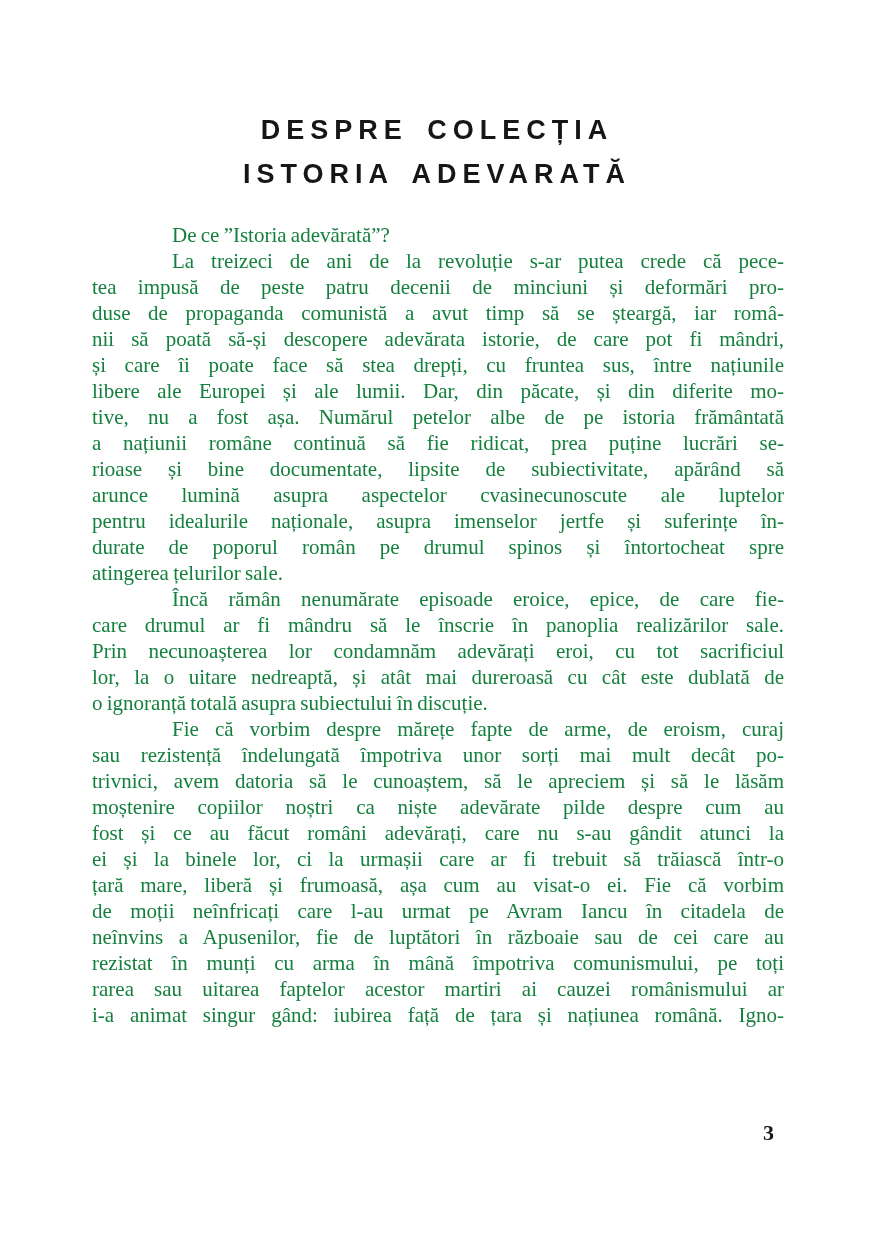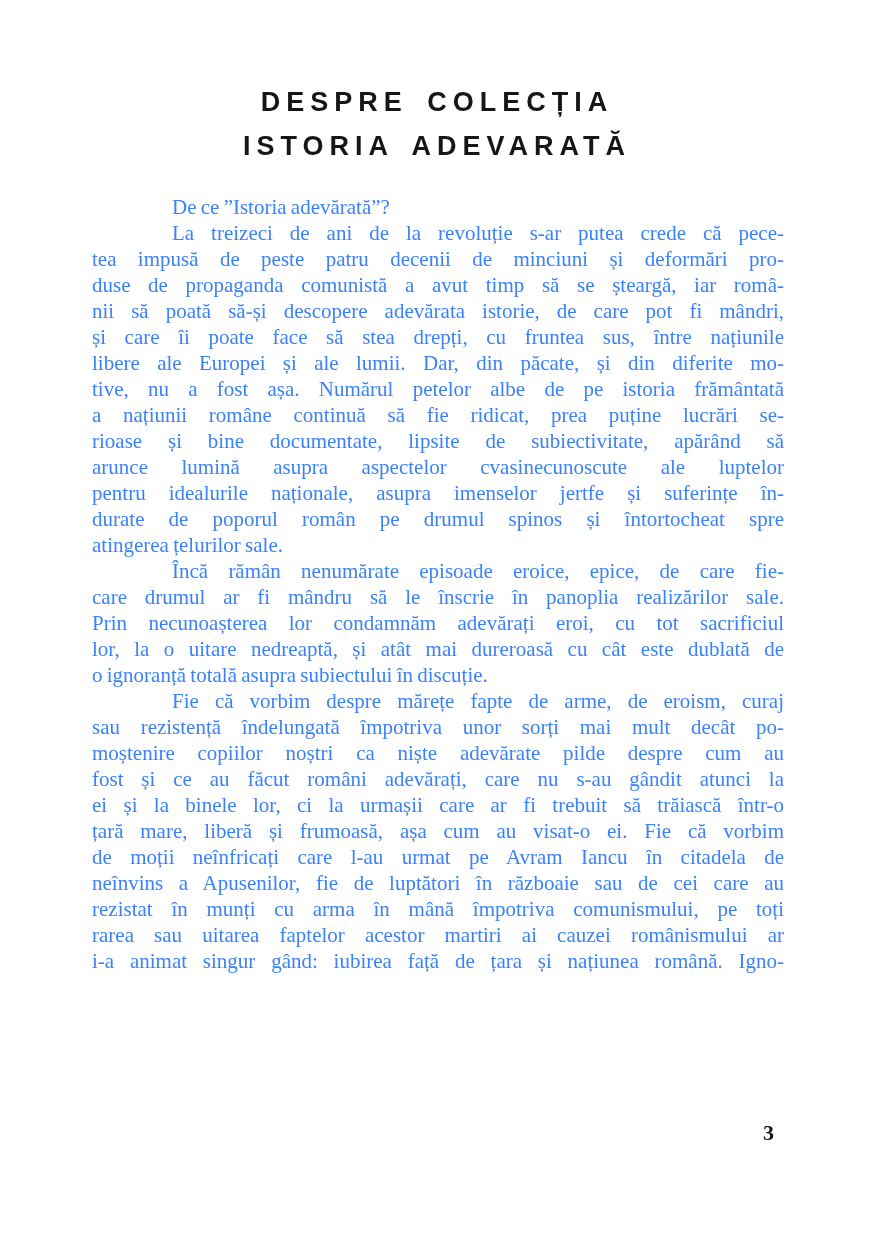--- a/index.html
+++ b/index.html
@@ -9,36 +9,36 @@
   }
   .page {
     position: relative;
     width: 874px;
     height: 1240px;
     background: #ffffff;
     overflow: hidden;
     color: #161616;
   }
   .title-block {
-    padding-top: 80px;
+    padding-top: 108px;
     text-align: center;
     font-family: "Liberation Sans", sans-serif;
     font-weight: 700;
     font-size: 27px;
     line-height: 44px;
     letter-spacing: 6px;
     word-spacing: 6px;
     color: #161616;
   }
   .body-text {
     margin: 26px 90px 0 92px;
     font-family: "Liberation Serif", serif;
     font-size: 21px;
     line-height: 26px;
-    color: #3b82f6;
+    color: #15803d;
   }
   .line {
     height: 26px;
     overflow: hidden;
     text-align: justify;
     text-align-last: justify;
     word-spacing: -1px;
     white-space: nowrap;
   }
   .line.stretch {
@@ -86,20 +86,21 @@
       <div class="line stretch">pentru idealurile naționale, asupra imenselor jertfe și suferințe în-</div>
       <div class="line stretch">durate de poporul român pe drumul spinos și întortocheat spre</div>
       <div class="line no-stretch">atingerea țelurilor sale.</div>
       <div class="line first stretch">Încă rămân nenumărate episoade eroice, epice, de care fie-</div>
       <div class="line stretch">care drumul ar fi mândru să le înscrie în panoplia realizărilor sale.</div>
       <div class="line stretch">Prin necunoașterea lor condamnăm adevărați eroi, cu tot sacrificiul</div>
       <div class="line stretch">lor, la o uitare nedreaptă, și atât mai dureroasă cu cât este dublată de</div>
       <div class="line no-stretch">o ignoranță totală asupra subiectului în discuție.</div>
       <div class="line first stretch">Fie că vorbim despre mărețe fapte de arme, de eroism, curaj</div>
       <div class="line stretch">sau rezistență îndelungată împotriva unor sorți mai mult decât po-</div>
+      <div class="line stretch">trivnici, avem datoria să le cunoaștem, să le apreciem și să le lăsăm</div>
       <div class="line stretch">moștenire copiilor noștri ca niște adevărate pilde despre cum au</div>
       <div class="line stretch">fost și ce au făcut români adevărați, care nu s-au gândit atunci la</div>
       <div class="line stretch">ei și la binele lor, ci la urmașii care ar fi trebuit să trăiască într-o</div>
       <div class="line stretch">țară mare, liberă și frumoasă, așa cum au visat-o ei. Fie că vorbim</div>
       <div class="line stretch">de moții neînfricați care l-au urmat pe Avram Iancu în citadela de</div>
       <div class="line stretch">neînvins a Apusenilor, fie de luptători în războaie sau de cei care au</div>
       <div class="line stretch">rezistat în munți cu arma în mână împotriva comunismului, pe toți</div>
       <div class="line stretch">rarea sau uitarea faptelor acestor martiri ai cauzei românismului ar</div>
       <div class="line stretch">i-a animat singur gând: iubirea față de țara și națiunea română. Igno-</div>
     </div>

